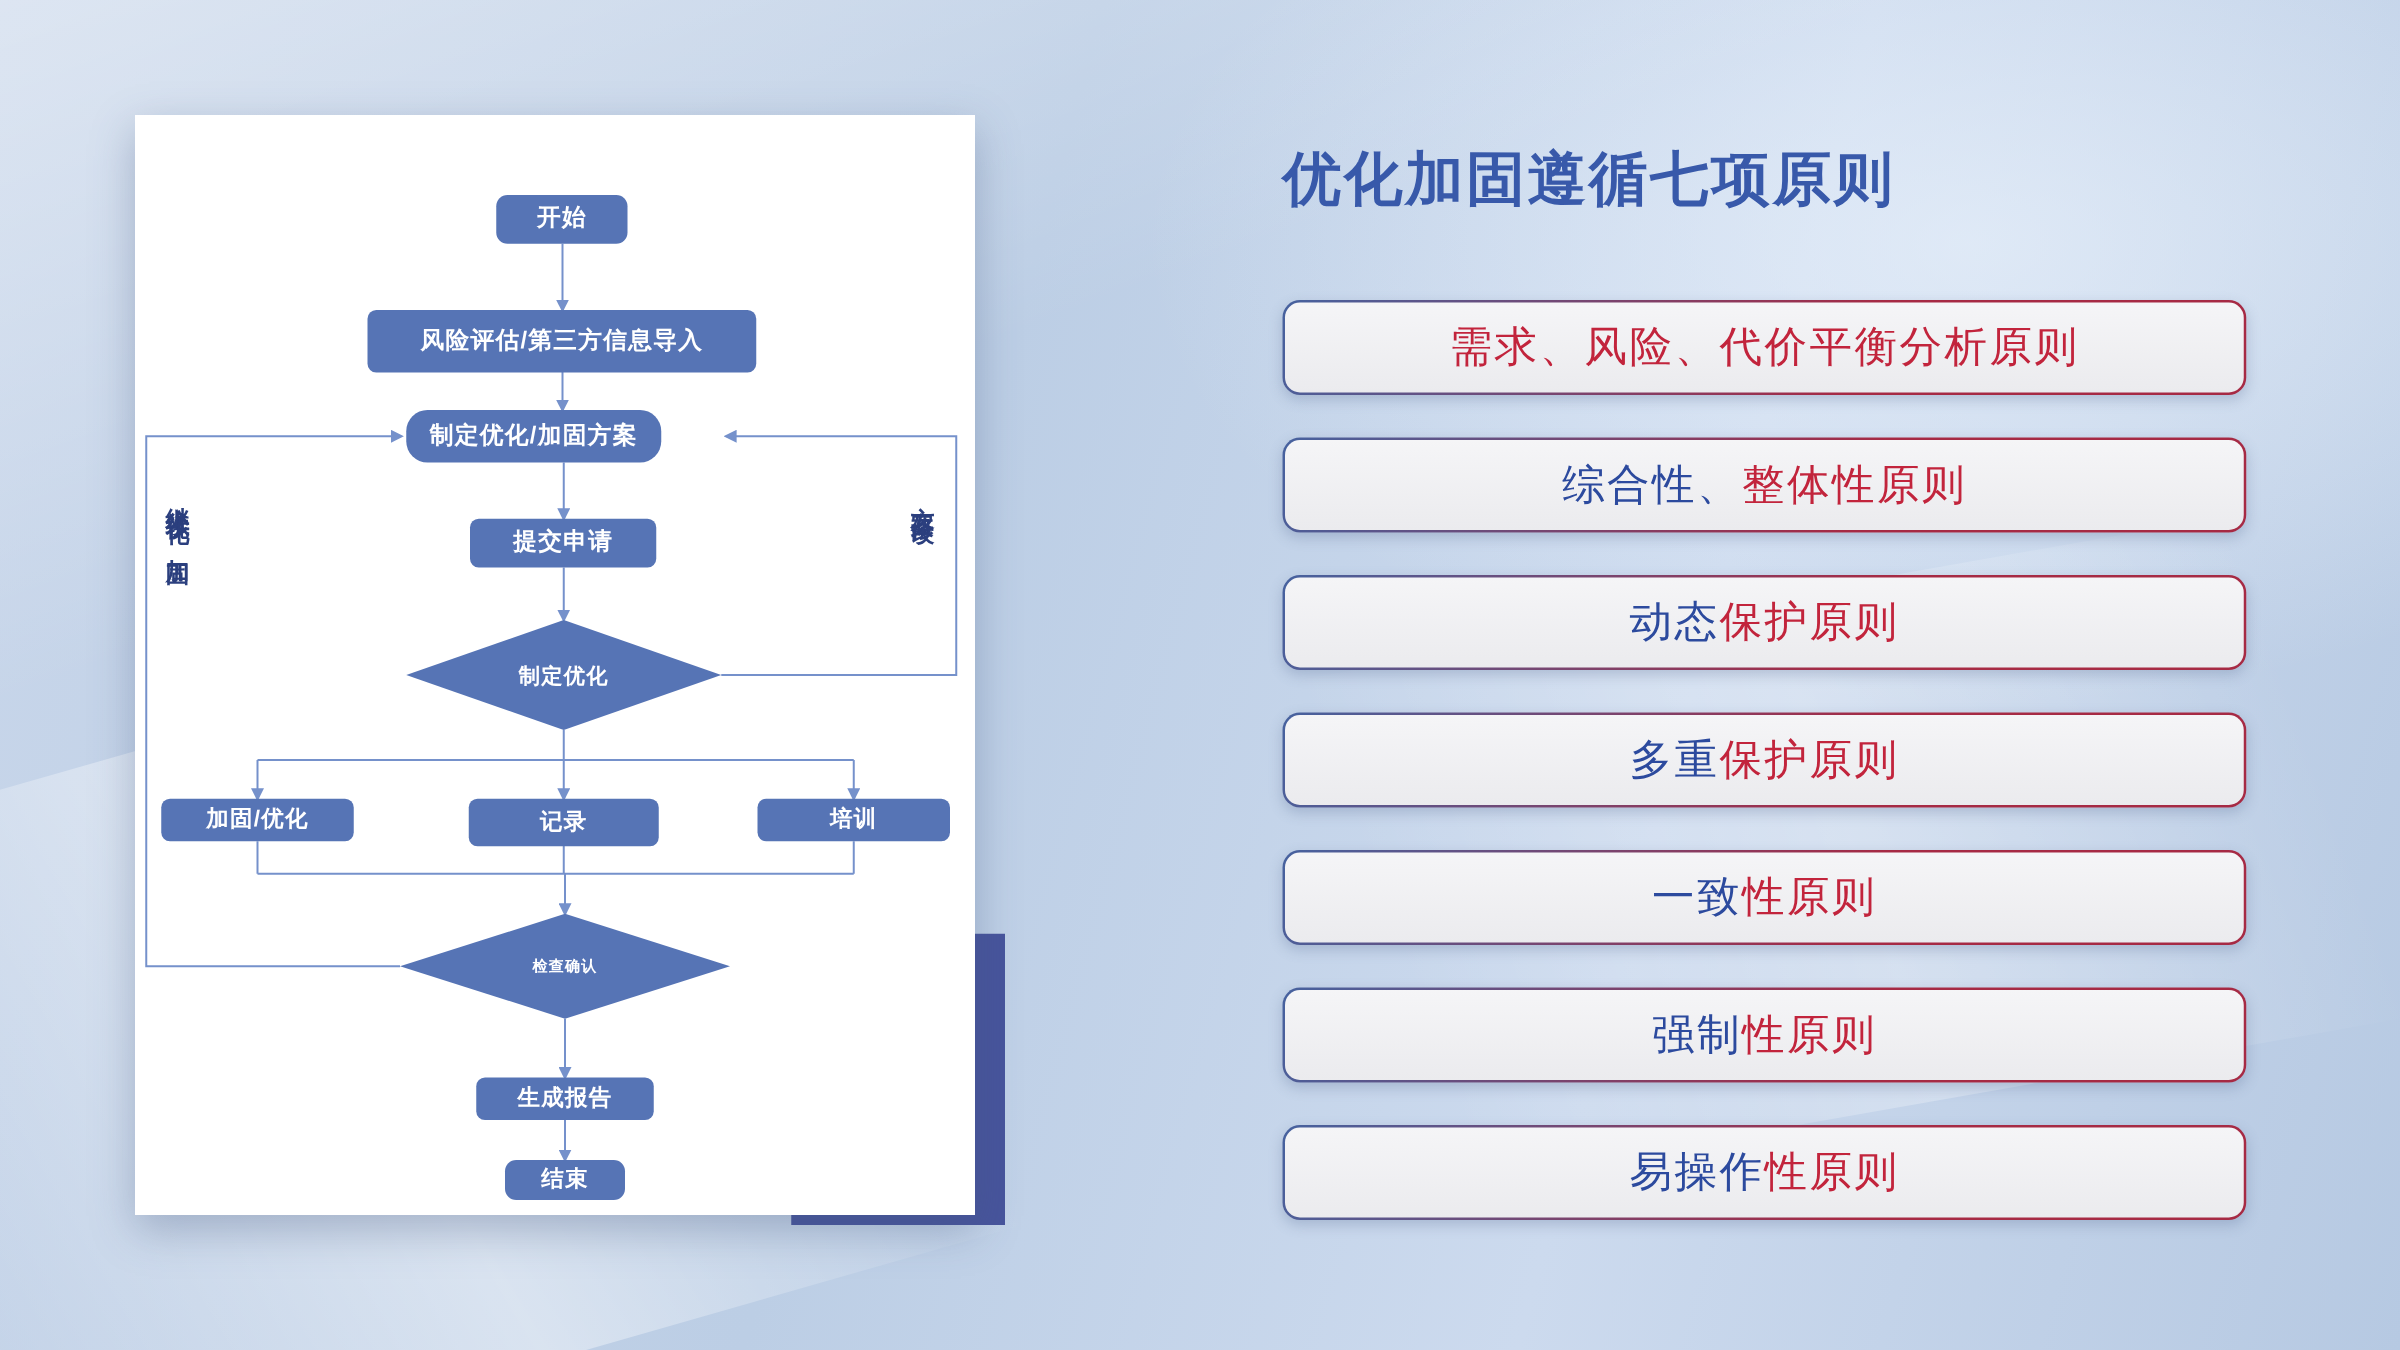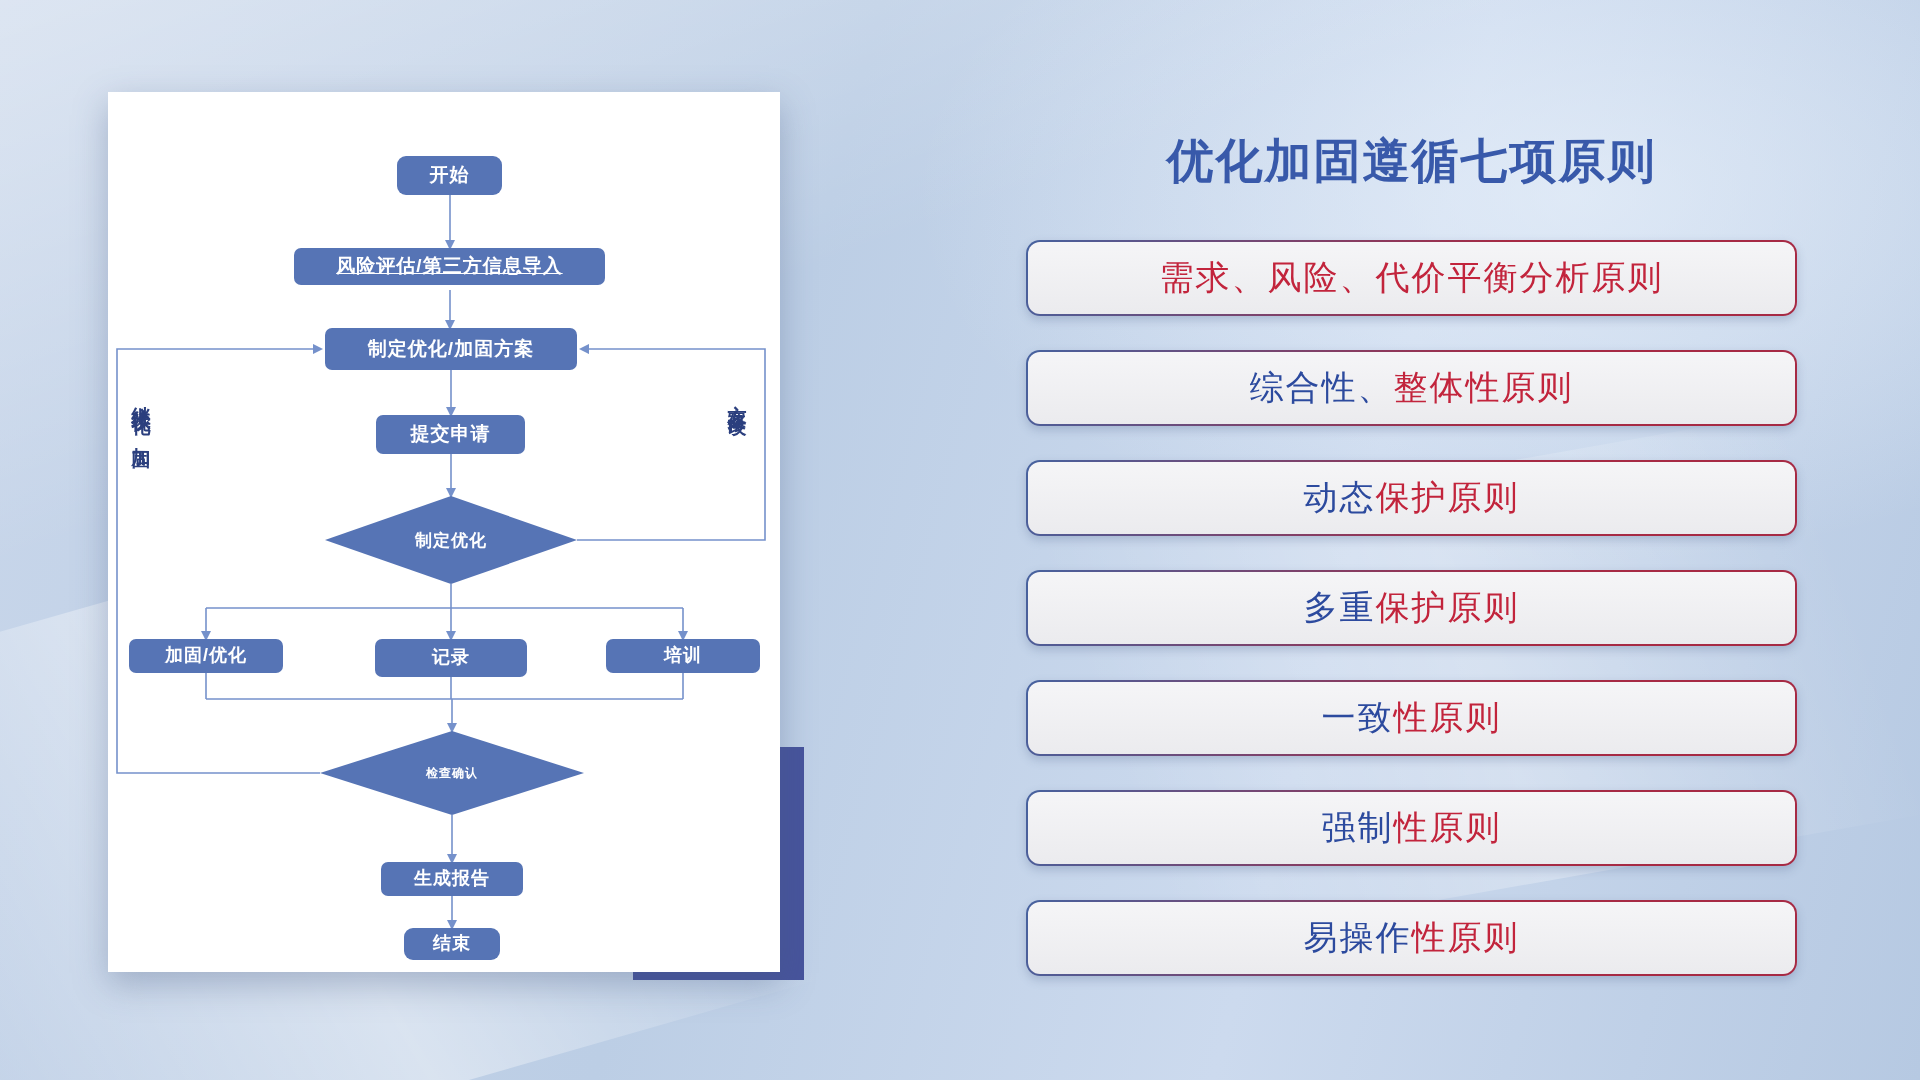--- a/index.html
+++ b/index.html
@@ -51,22 +51,22 @@
     color:#ffffff; font-weight:bold; text-align:center; letter-spacing:1px;
   }
   .loop-label {
     position:absolute; writing-mode:vertical-rl; text-orientation:upright;
     color:#2b3f7e; font-weight:bold; font-size:19px; letter-spacing:4px;
     line-height:1;
   }
 
   
   .panel-title {
-    position:absolute; left:1026px; top:130px; width:771px;
-    text-align:center; font-size:47px; font-weight:bold;
+    position:absolute; left:1026px; top:112px; width:771px;
+    font-size:47px; font-weight:bold;
     color:var(--title-blue,#3859aa); letter-spacing:2px;
   }
   .principles-list {
     position:absolute; left:1026px; top:240px; width:771px;
     display:flex; flex-direction:column; gap:34px;
   }
   .p-card {
     border-radius:14px; padding:2px; height:76px;
     background:linear-gradient(115deg,#46629f 0%,#a62a44 60%,#a62a44 100%);
     box-shadow:0 4px 10px rgba(90,110,150,.30);
@@ -110,22 +110,22 @@
       <path class="c" d="M344 607 V639" marker-end="url(#arr)"></path>
       <path class="c" d="M344 723 V770" marker-end="url(#arr)"></path>
       <path class="c" d="M344 804 V836" marker-end="url(#arr)"></path>
       <path class="c" d="M469 448 H657 V257 H473" marker-end="url(#arr)"></path>
       <path class="c" d="M212 681 H9 V257 H213" marker-end="url(#arr)"></path>
       <polygon class="diamond" points="343,404 469,448 343,492 217,448"></polygon>
       <polygon class="diamond" points="344,639 476,681 344,723 212,681"></polygon>
     </svg>
 
     <div class="flow-node pill" style="left:289px;top:64px;width:105px;height:39px;">开始</div>
-    <div class="flow-node" style="left:186px;top:156px;width:311px;height:37px;text-decoration:underline;">风险评估/第三方信息导入</div>
-    <div class="flow-node" style="left:217px;top:236px;width:252px;height:42px;">制定优化/加固方案</div>
+    <div class="flow-node" style="left:186px;top:156px;width:311px;height:50px;">风险评估/第三方信息导入</div>
+    <div class="flow-node" style="left:217px;top:236px;width:204px;height:42px;border-radius:17px;">制定优化/加固方案</div>
     <div class="flow-node" style="left:268px;top:323px;width:149px;height:39px;">提交申请</div>
     <div class="diamond-label" style="left:217px;top:404px;width:252px;height:88px;font-size:17px;">制定优化</div>
     <div class="flow-node" style="left:21px;top:547px;width:154px;height:34px;font-size:18px;">加固/优化</div>
     <div class="flow-node" style="left:267px;top:547px;width:152px;height:38px;font-size:18px;">记录</div>
     <div class="flow-node" style="left:498px;top:547px;width:154px;height:34px;font-size:18px;">培训</div>
     <div class="diamond-label" style="left:212px;top:639px;width:264px;height:84px;font-size:12px;">检查确认</div>
     <div class="flow-node" style="left:273px;top:770px;width:142px;height:34px;font-size:18px;">生成报告</div>
     <div class="flow-node pill" style="left:296px;top:836px;width:96px;height:32px;font-size:18px;">结束</div>
 
     <div class="loop-label" style="left:24px;top:298px;height:200px;">继续优化/加固</div>

